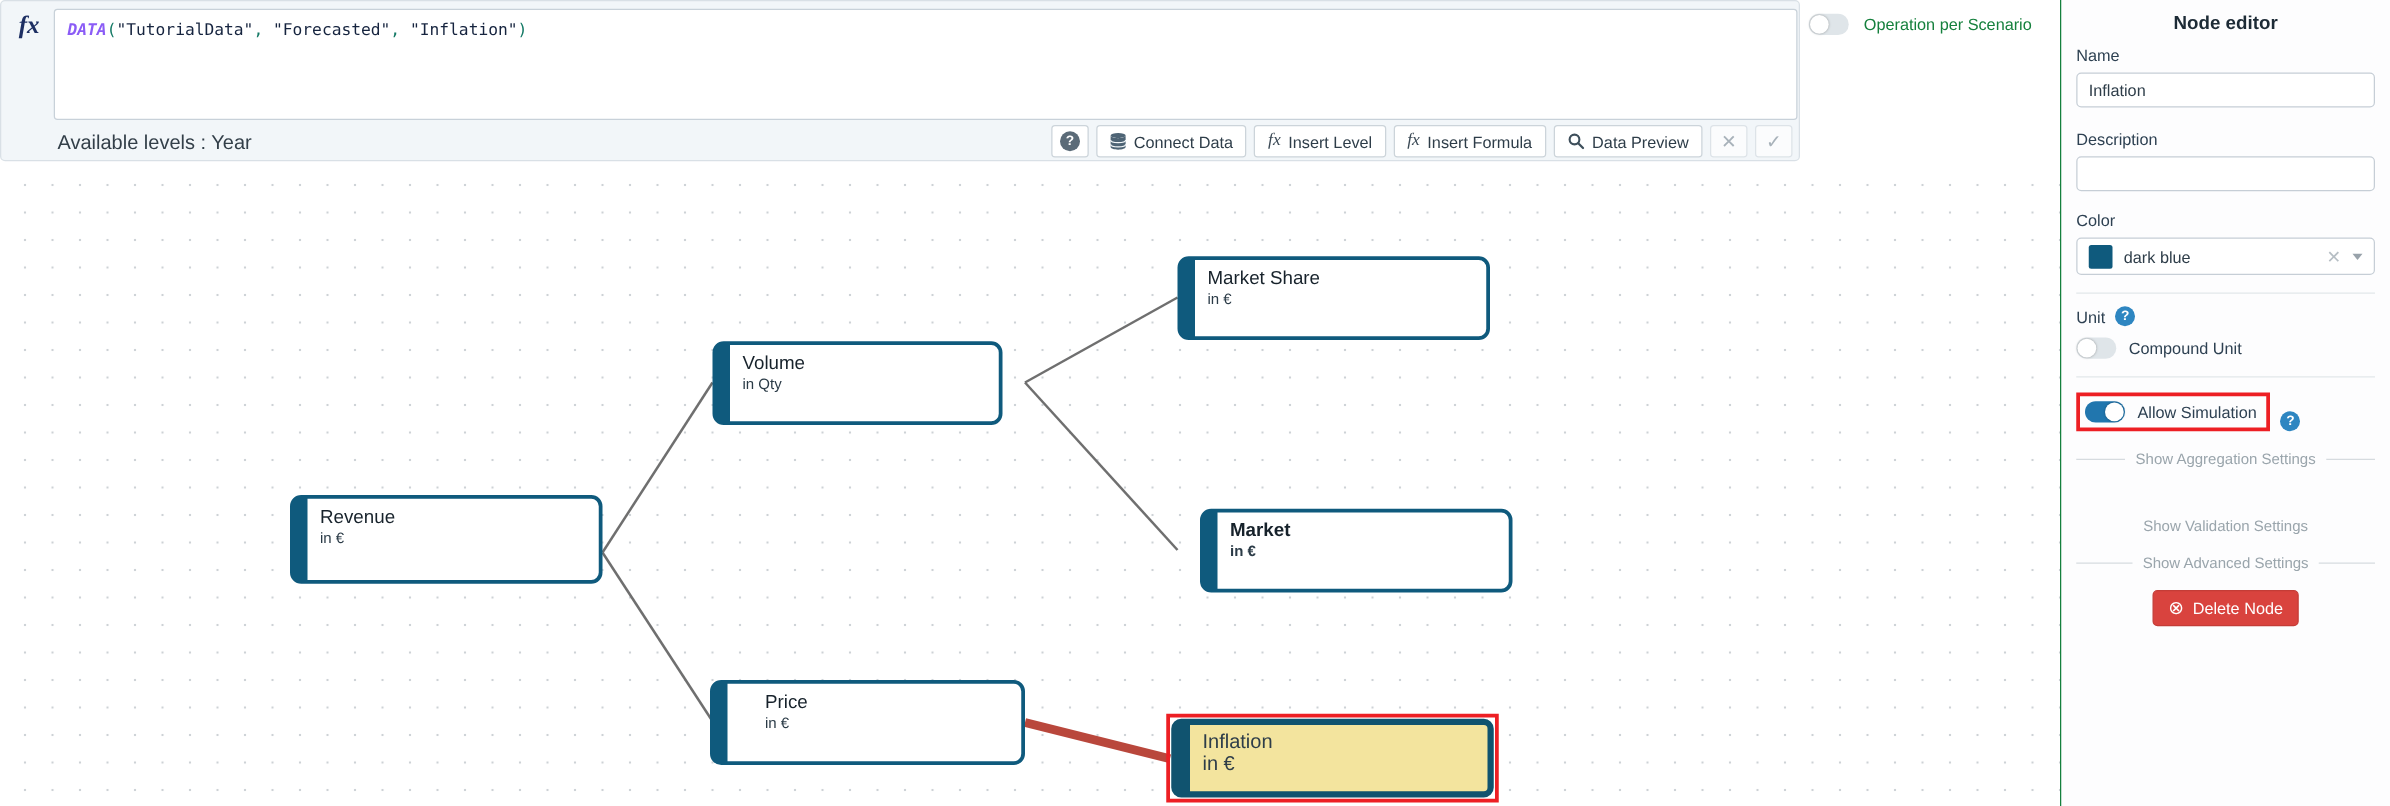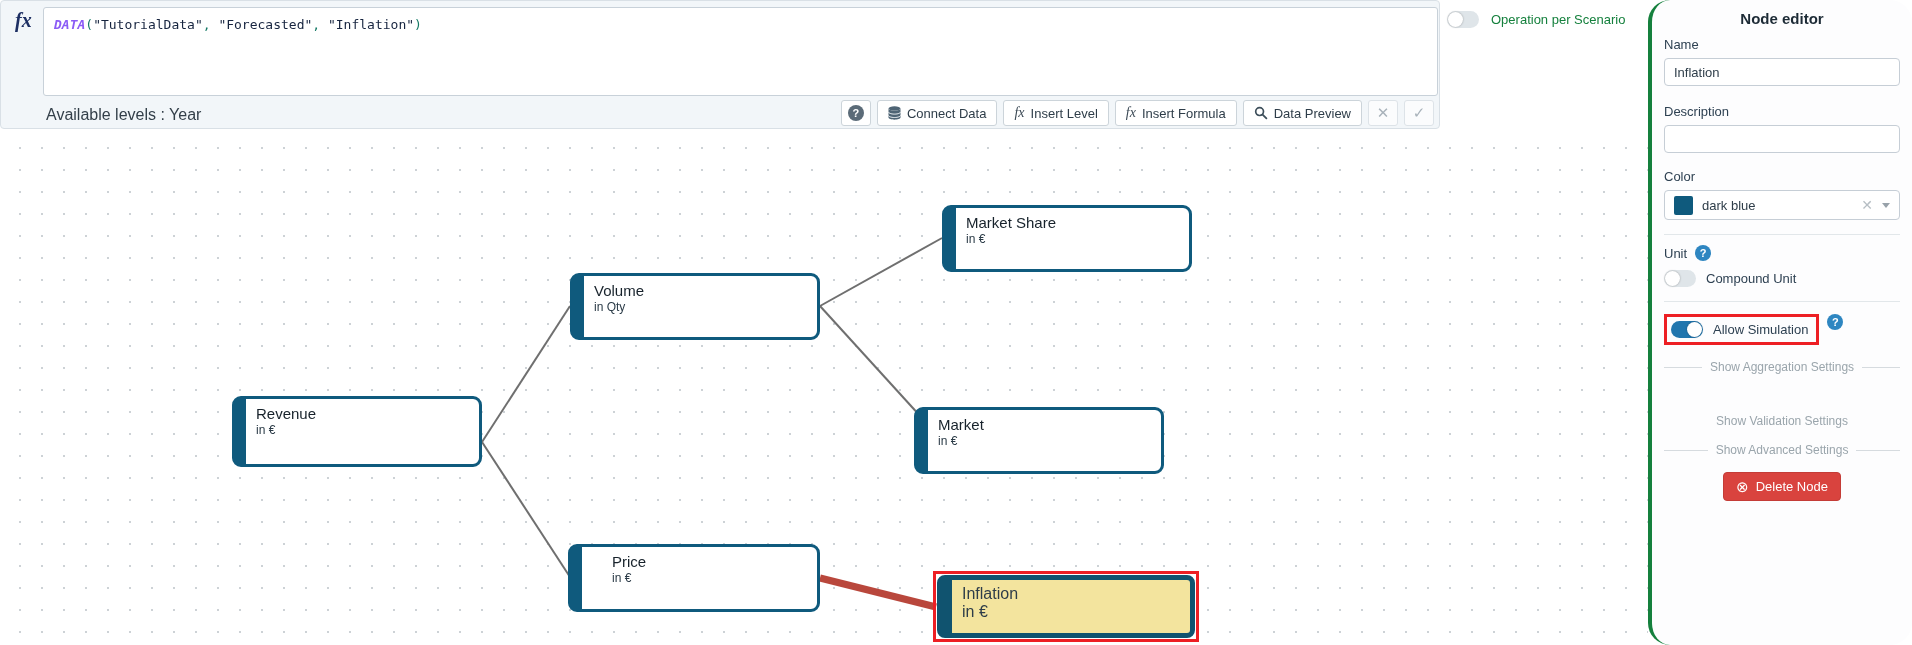--- a/index.html
+++ b/index.html
@@ -50,39 +50,39 @@
   .node .t { font-size:15px; color:#17222b; }
   .node .s { font-size:12px; color:#2b3b47; margin-top:1px; }
   .sel-box { position:absolute; left:933px; top:441px; width:266px; height:71px;
              border:3px solid #ed1f24; }
   .node-selected { position:absolute; left:1px; top:1px; width:258px; height:63px;
                    background:#f3e49e; border:5px solid #10536f; border-left-width:15px;
                    border-radius:8px; padding:5px 10px; cursor:move; }
 
   
   .panel { position:absolute; left:1648px; top:0; width:264px; height:645px;
-           border-left:4px solid #15803d; background:#fdfdfe; padding:8px 12px;border-radius:22px; }
+           border-left:1px solid #15803d; background:#fdfdfe; padding:8px 12px; }
   .panel-title { text-align:center; font-weight:bold; font-size:15px; color:#1d2b36; margin:2px 0 8px; }
   .plabel { font-size:13px; color:#2e4152; margin:10px 0 6px; }
   .pinput { width:100%; height:28px; border:1px solid #c6ced6; border-radius:4px;
             padding:0 9px; font-size:13px; color:#2e3d49; background:#fff; font-family:inherit; }
   .pselect { display:flex; align-items:center; height:30px; border:1px solid #c6ced6; border-radius:4px;
              padding:0 9px; gap:9px; background:#fff; font-size:13px; cursor:pointer; }
   .swatch { width:19px; height:19px; border-radius:2px; }
   .clear-x { color:#b6bec4; font-size:14px; margin-left:auto; cursor:pointer; }
   .caret { width:0; height:0; border-left:4.5px solid transparent; border-right:4.5px solid transparent;
            border-top:5px solid #98a2aa; }
   .caret-end { margin-left:auto; }
   .pdivider { border-top:1px solid #e2e7ea; margin:14px 0 8px; }
   .label-row { display:flex; align-items:center; gap:8px; }
   .help-blue { width:16px; height:16px; border-radius:50%; background:#2e86c1; color:#fff;
                font-size:11px; font-weight:bold; display:inline-flex; align-items:center;
                justify-content:center; flex:0 0 auto; }
   .toggle-row { display:flex; align-items:center; gap:10px; margin:9px 0; font-size:13px; color:#2e4152; }
-  .allow-row { display:flex; align-items:flex-start; gap:8px; margin:12px 0 4px; }
+  .allow-row { display:flex; align-items:flex-end; gap:8px; margin:12px 0 4px; }
   .allow-box { display:inline-flex; align-items:center; gap:10px; border:3px solid #ed1f24;
                padding:4px 8px 4px 4px; font-size:13px; color:#2e4152; }
   .section-label { display:flex; align-items:center; gap:8px; color:#9aa5ac; font-size:12px;
                    margin:15px 0; cursor:pointer; }
   .section-label.lines::before, .section-label.lines::after { content:""; flex:1; height:1px; background:#d6dbdf; }
   .section-label.center { justify-content:center;margin-top:40px; }
   .delete-btn { display:flex; align-items:center; gap:7px; background:#d9433e; color:#fff;
                 border:1px solid #c43c37; border-radius:4px; padding:6px 12px; font-size:13px;
                 margin:14px auto 0; width:max-content; cursor:pointer; }
   .delete-icon { font-size:15px; line-height:1; }
@@ -152,31 +152,31 @@
     <line x1="820" y1="176" x2="942" y2="108" stroke="#6f6f6f" stroke-width="2"></line>
     <line x1="820" y1="176" x2="942" y2="310" stroke="#6f6f6f" stroke-width="2"></line>
     <line x1="820" y1="448" x2="936" y2="477" stroke="#b9473c" stroke-width="7"></line>
   </svg>
 
   <div class="node" style="left:942px; top:75px; width:250px; height:67px;">
     <div class="t">Market Share</div>
     <div class="s">in €</div>
   </div>
 
-  <div class="node" style="left:570px; top:143px; width:250px; height:67px;">
+  <div class="node" style="left:570px; top:143px; width:232px; height:67px;">
     <div class="t">Volume</div>
     <div class="s">in Qty</div>
   </div>
 
   <div class="node" style="left:232px; top:266px; width:250px; height:71px;">
     <div class="t">Revenue</div>
     <div class="s">in €</div>
   </div>
 
-  <div class="node" style="left:914px; top:277px; width:250px; height:67px;">
+  <div class="node" style="left:960px; top:277px; width:250px; height:67px;font-weight:bold;">
     <div class="t">Market</div>
     <div class="s">in €</div>
   </div>
 
   <div class="node" style="left:568px; top:414px; width:252px; height:68px;padding-left:30px;">
     <div class="t">Price</div>
     <div class="s">in €</div>
   </div>
 
   <div class="sel-box">

